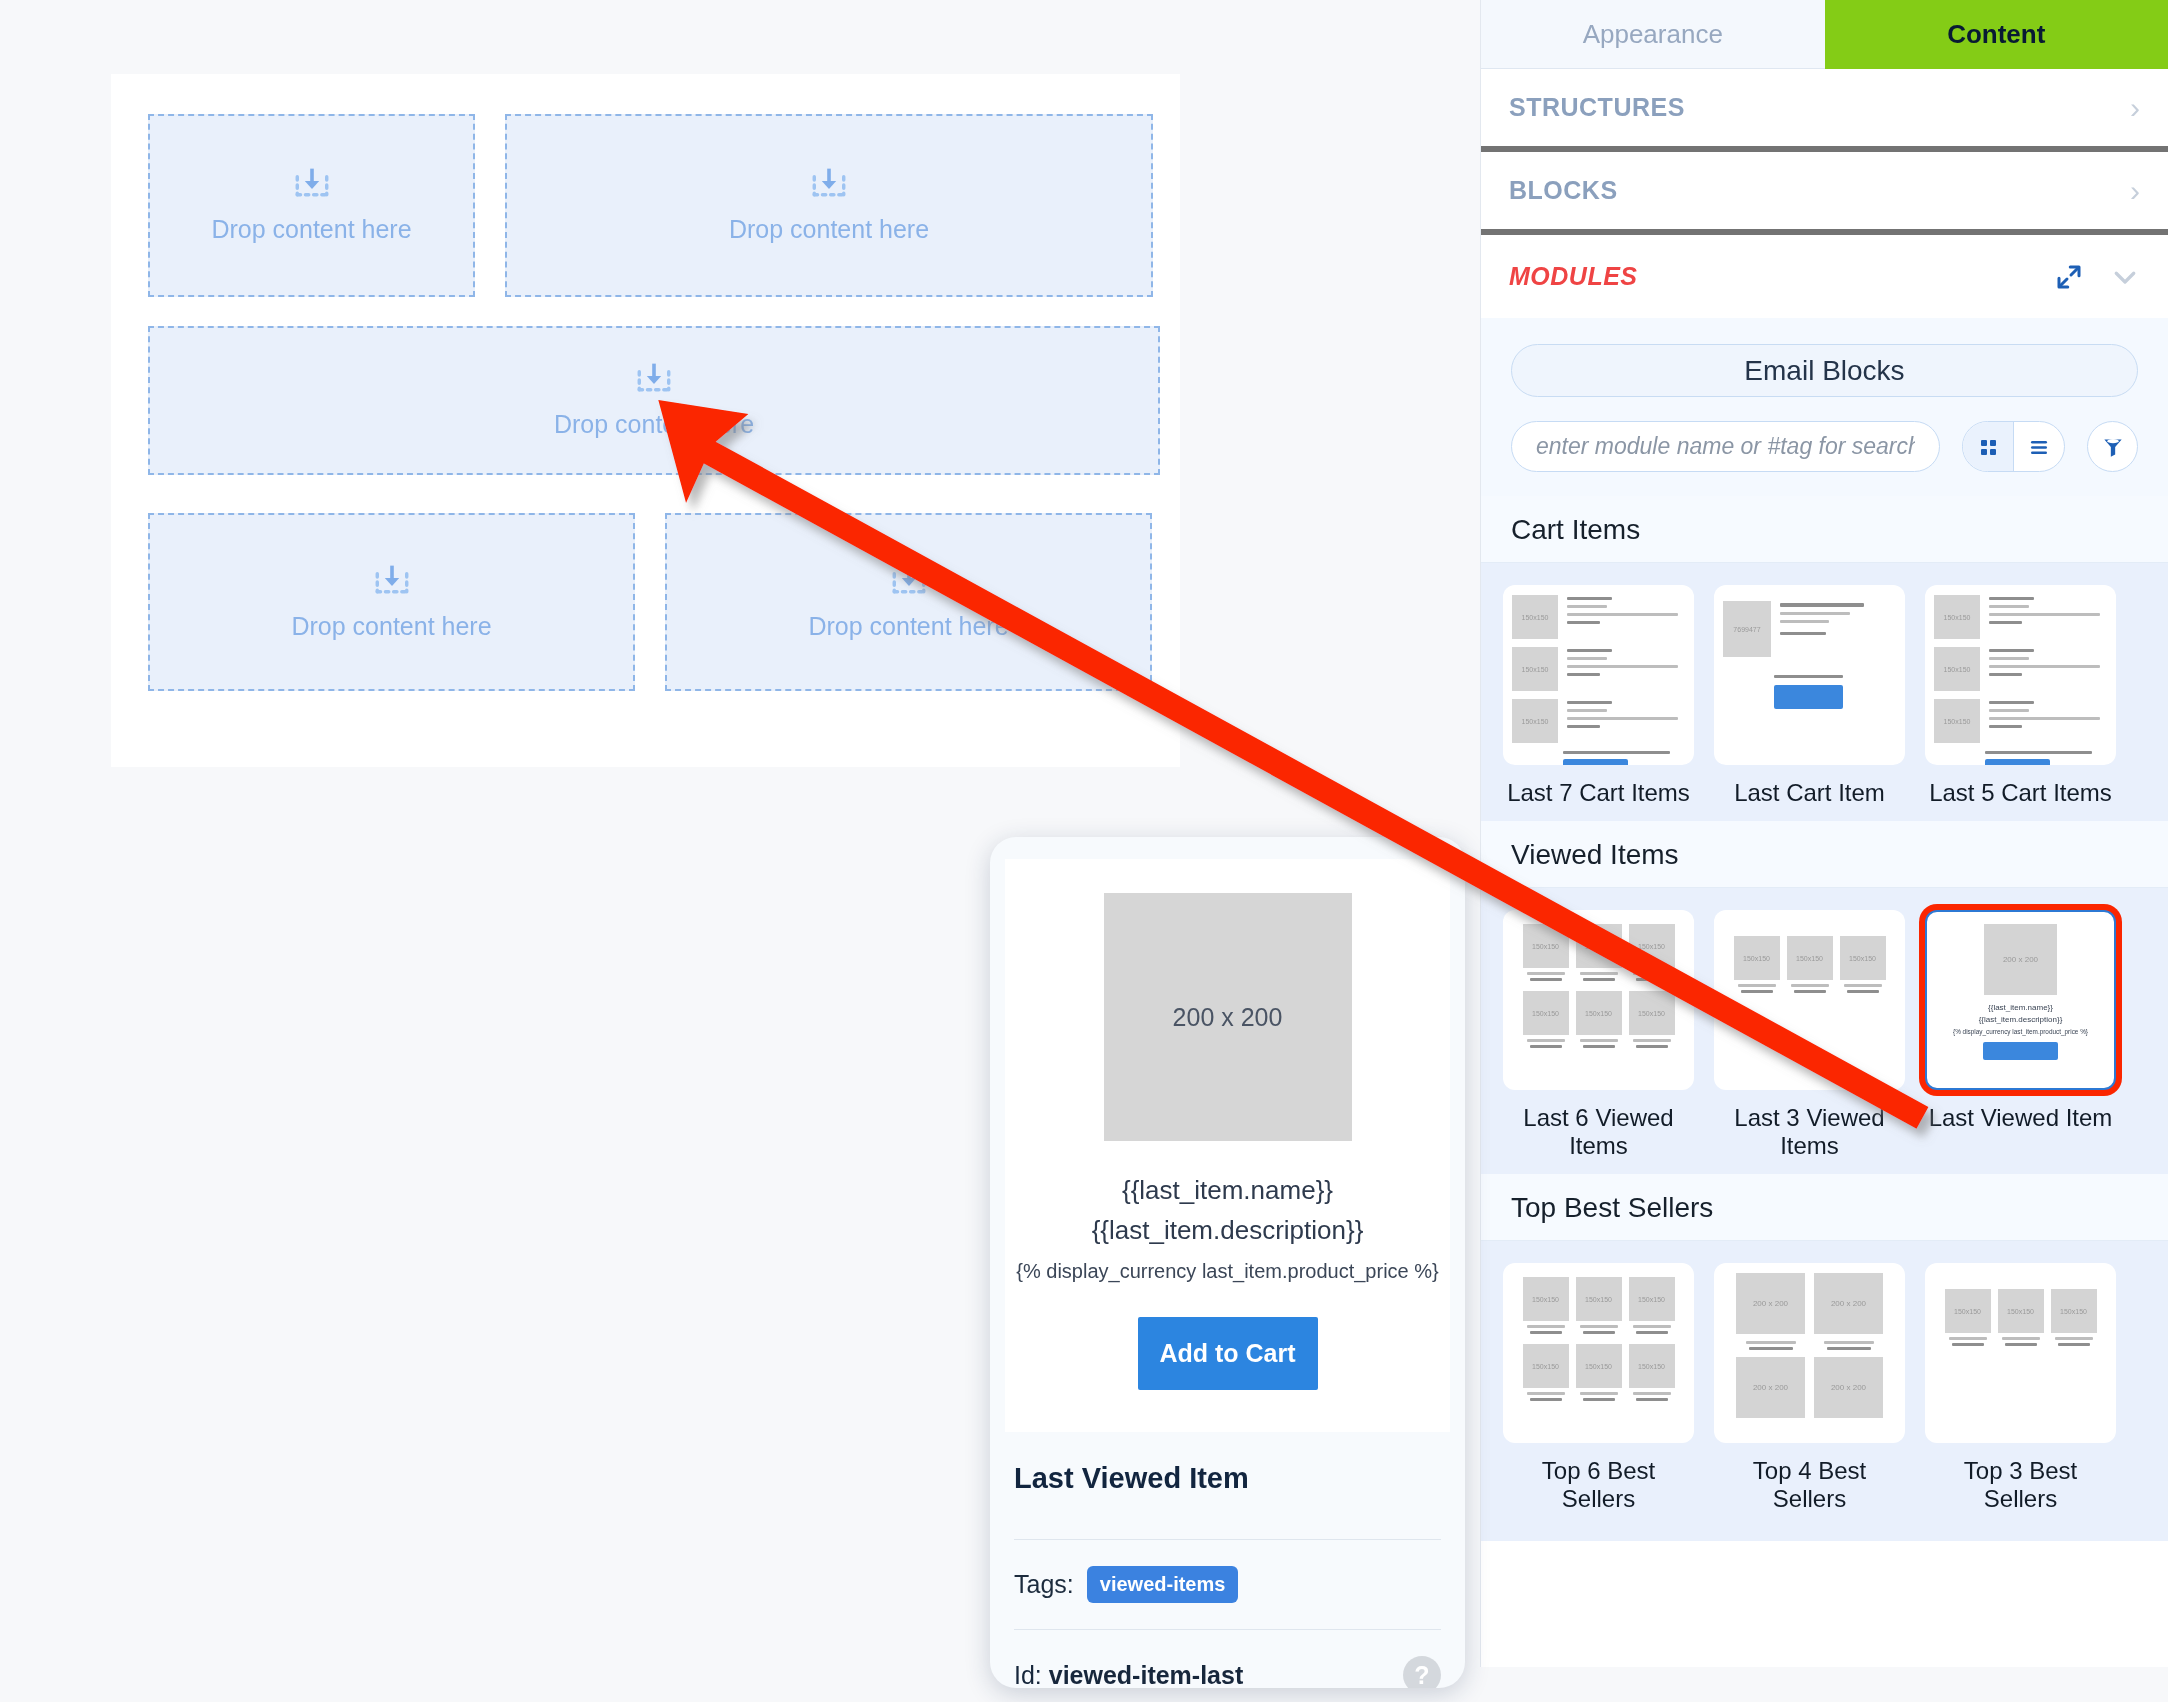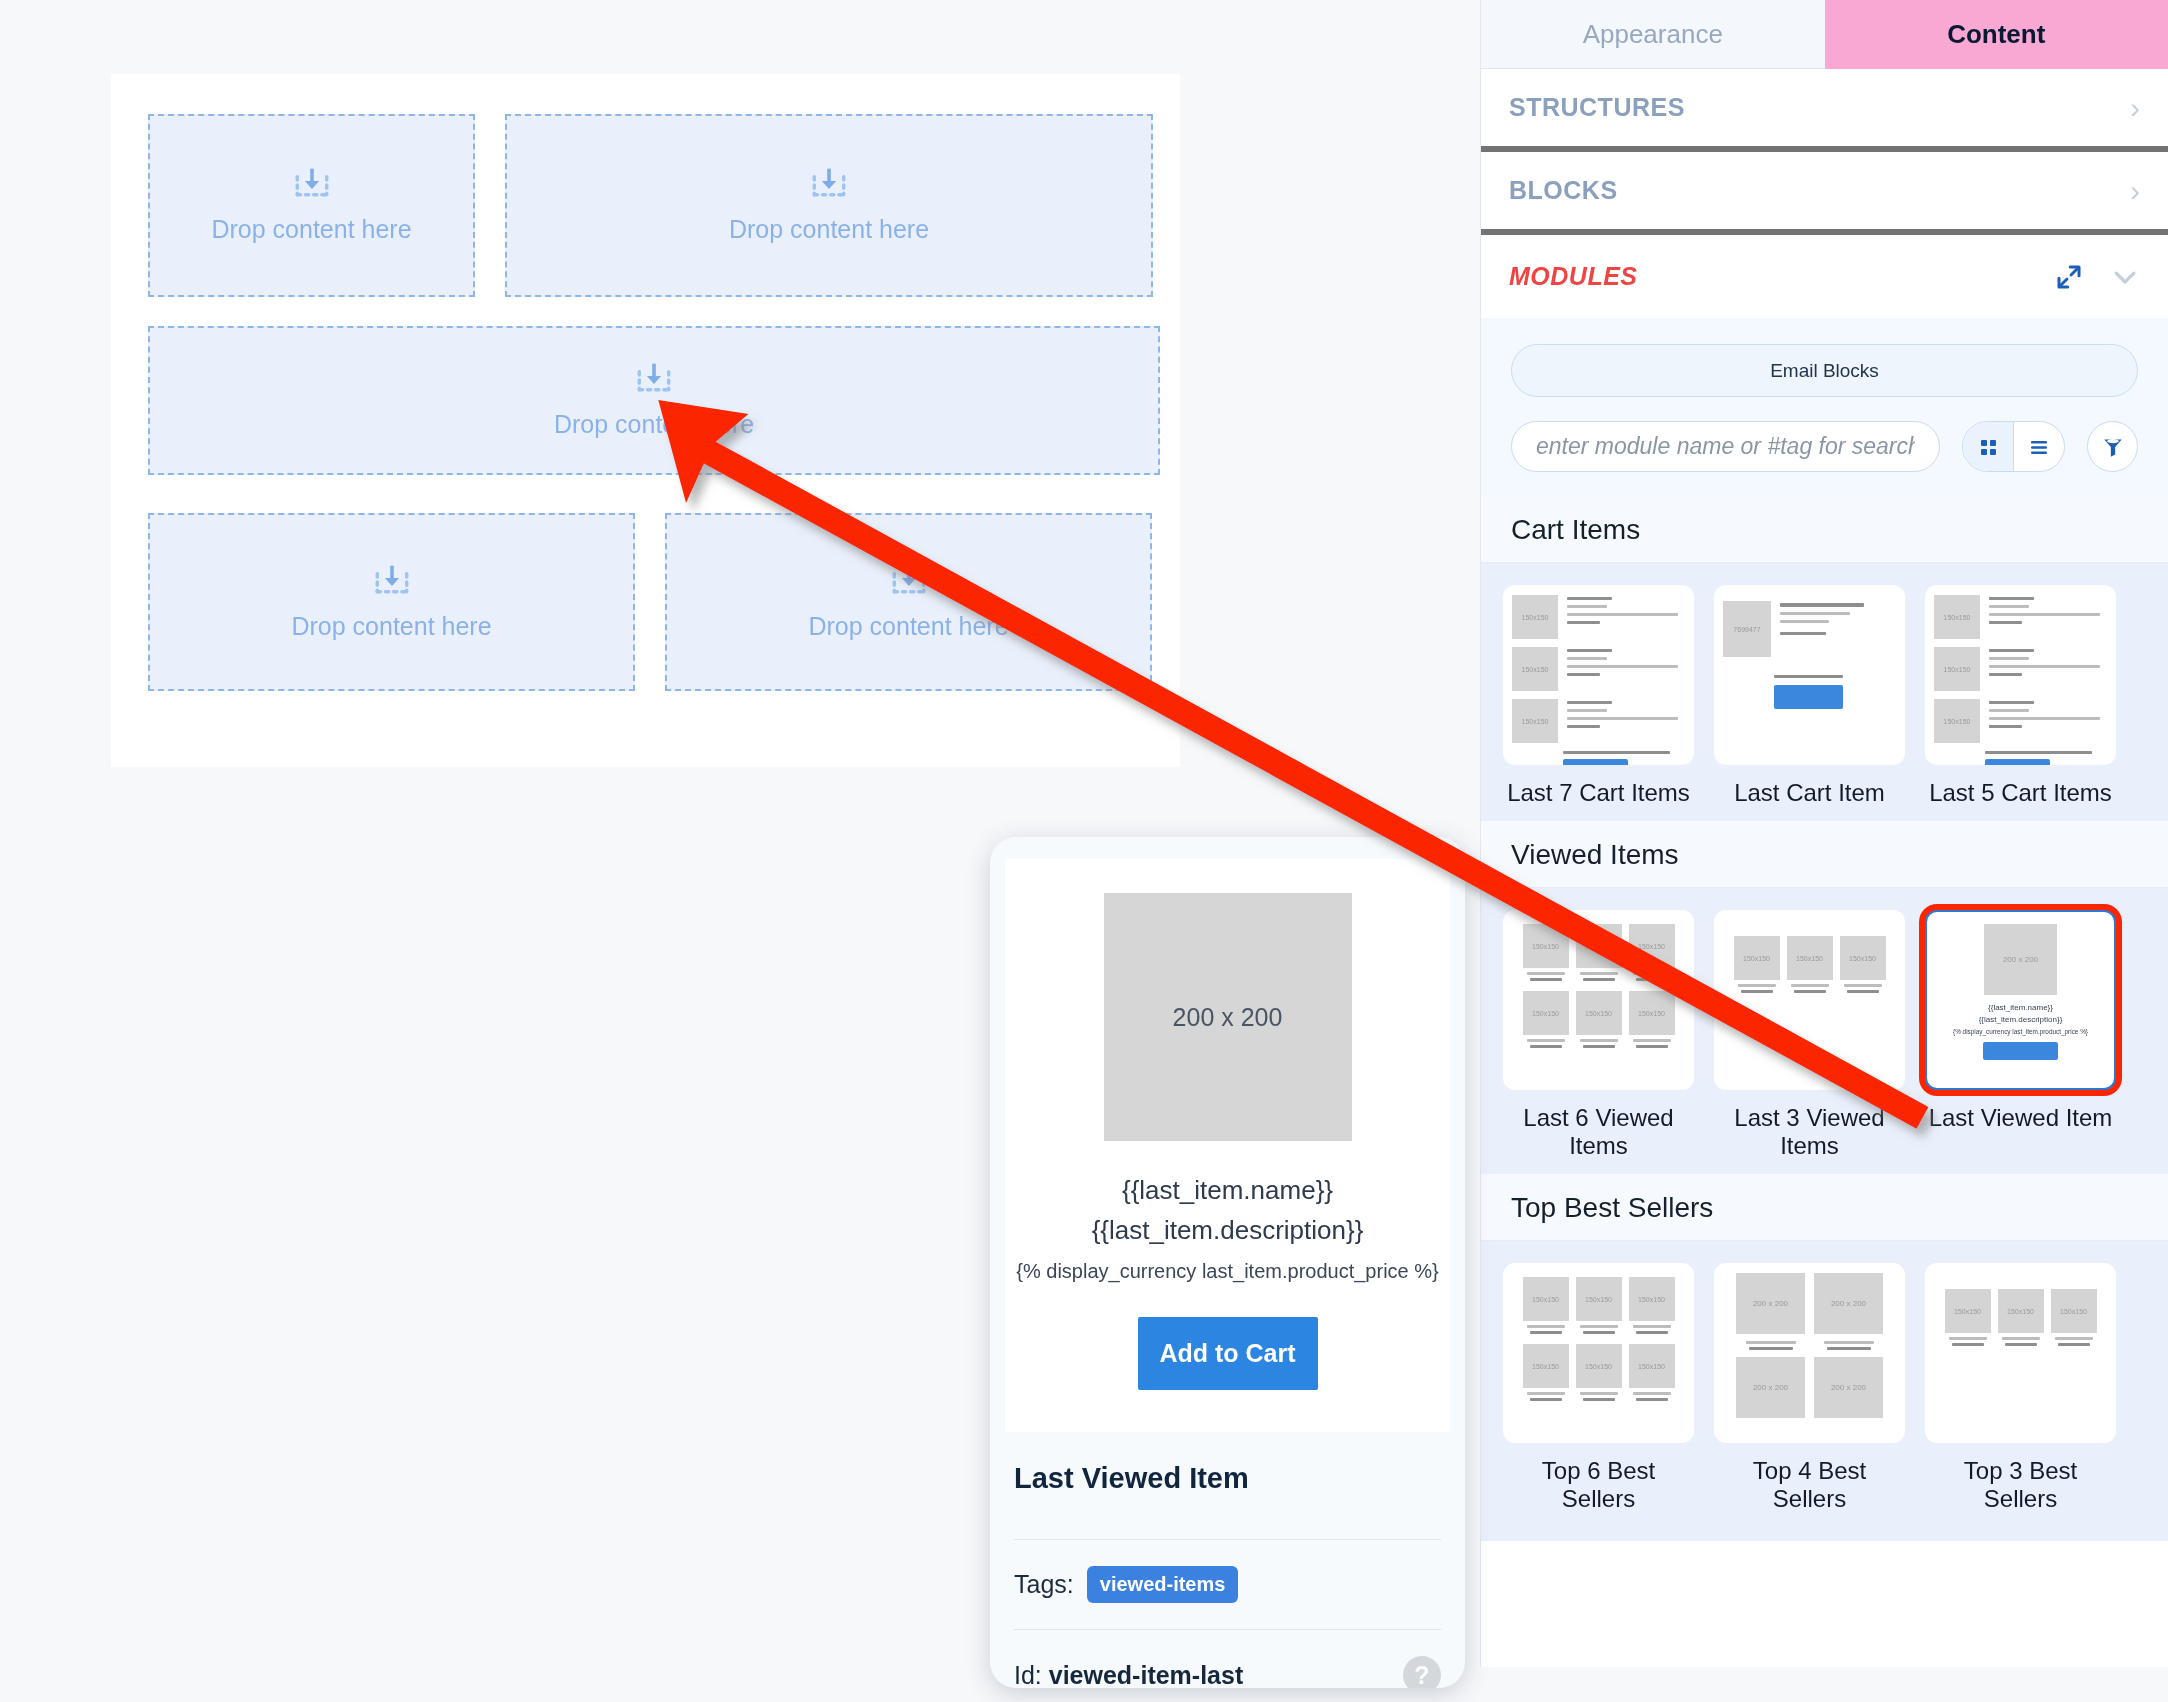--- a/index.html
+++ b/index.html
@@ -112,40 +112,40 @@
   }
   .tabs { display: flex; height: 69px; }
   .tab {
     flex: 1; display: flex; align-items: center; justify-content: center;
     font-size: 26px; cursor: pointer;
   }
   .tab.inactive {
     background: #f4f8fd; color: #97a8c0;
     border-bottom: 1px solid #dfe7f1;
   }
-  .tab.active { background: #f9a8d4; color: #081a33; font-weight: bold; }
+  .tab.active { background: #84cc16; color: #081a33; font-weight: bold; }
 
   .accordion-row {
     height: 83px; display: flex; align-items: center;
     justify-content: space-between;
     padding: 0 28px 0 28px;
     border-bottom: 6px solid #737373;
     cursor: pointer;
   }
   .acc-title { font-size: 25px; font-weight: bold; letter-spacing: 0.5px; color: #8ba0bd; }
   .acc-title.on { color: #ef4444; font-style: italic; }
   .chev { color: #c6cfdb; font-size: 30px; line-height: 1; }
   .acc-icons { display: flex; align-items: center; gap: 26px; }
 
   .modules-toolbar { background: #f4f9ff; padding: 26px 30px 24px 30px; }
   .pill-select {
     width: 100%; height: 53px; border-radius: 27px;
     background: #eff5fd; border: 1px solid #c8dcf3;
     display: flex; align-items: center; justify-content: center;
-    font-size: 19px; color: #24344a; cursor: pointer;
+    font-size: 28px; color: #24344a; cursor: pointer;
   }
   .search-row { display: flex; align-items: center; gap: 22px; margin-top: 24px; }
   .search-input {
     flex: 1; height: 51px; border-radius: 26px;
     border: 1px solid #c6dbf4; background: #ffffff;
     padding: 0 24px; font-size: 23px; font-style: italic;
     color: #8b96a5; outline: none;
     font-family: "Liberation Sans", sans-serif;
   }
   .search-input::placeholder { color: #8b96a5; font-style: italic; }

